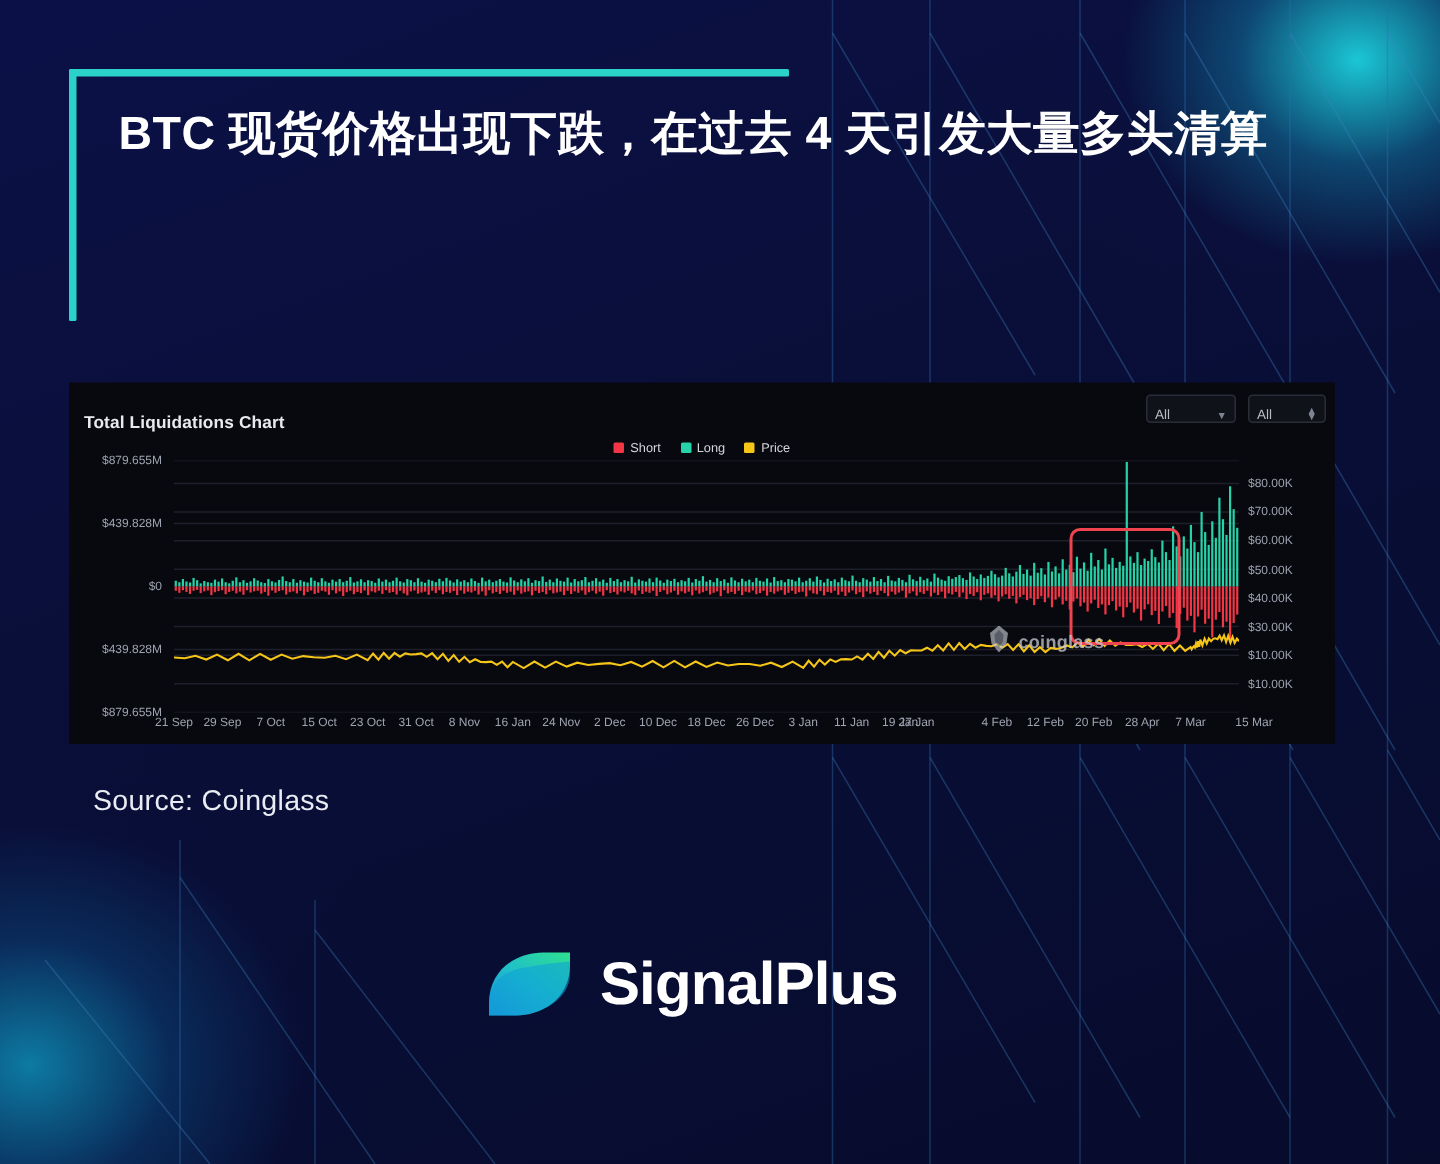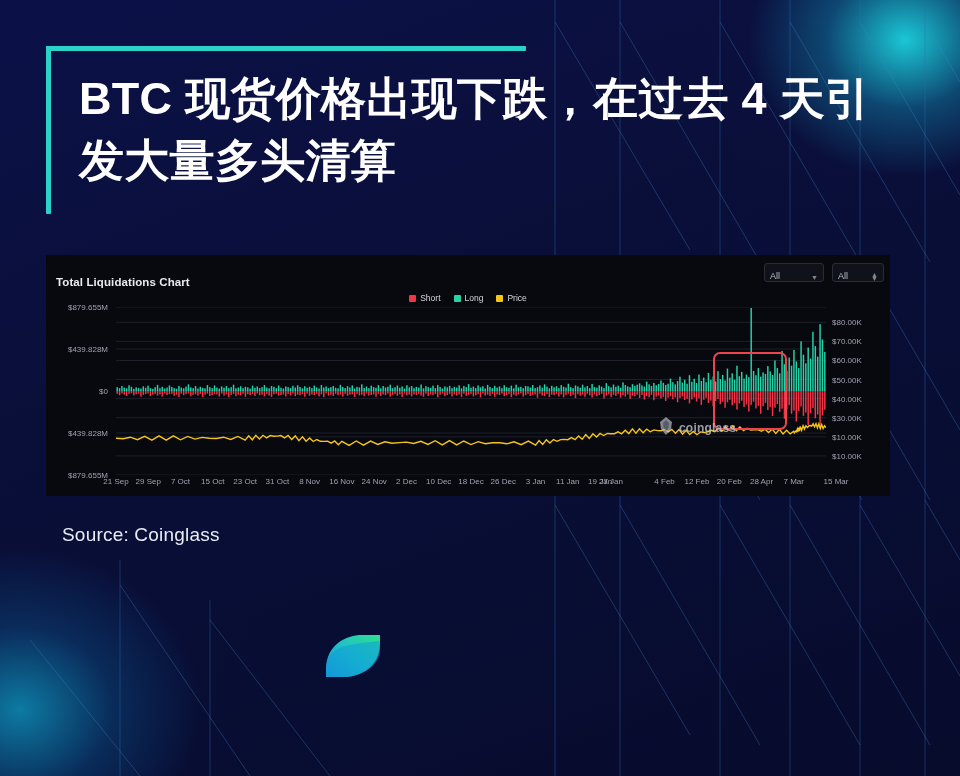--- a/index.html
+++ b/index.html
@@ -27,21 +27,21 @@
     position:absolute; left:0; top:0; width:480px; height:5px;
     background:#2ad2c9; border-radius:1px;
   }
   .accent-left {
     position:absolute; left:0; top:0; width:5px; height:168px;
     background:#2ad2c9; border-radius:1px;
   }
   #headline {
     position:absolute; left:33px; top:22px; width:826px;
     color:#ffffff;
-    font-size:45px;
+    font-size:31px;
     font-weight:bold;
     line-height:1.38;
     letter-spacing:0.3px;
   }
 
   
   #chart-panel {
     position:absolute; left:46px; top:255px; width:844px; height:241px;
     background:#08090f;
     overflow:hidden;
@@ -829,21 +829,21 @@
       <div class="ytick right" style="top:200.9090909090909px">$10.00K</div>
     </div>
   <div id="xaxis">
       <div class="xtick" style="left:0.0px">21 Sep</div>
       <div class="xtick" style="left:32.3px">29 Sep</div>
       <div class="xtick" style="left:64.5px">7 Oct</div>
       <div class="xtick" style="left:96.8px">15 Oct</div>
       <div class="xtick" style="left:129.1px">23 Oct</div>
       <div class="xtick" style="left:161.4px">31 Oct</div>
       <div class="xtick" style="left:193.6px">8 Nov</div>
-      <div class="xtick" style="left:225.9px">16 Nov</div>
+      <div class="xtick" style="left:225.9px">16 Jan</div>
       <div class="xtick" style="left:258.2px">24 Nov</div>
       <div class="xtick" style="left:290.5px">2 Dec</div>
       <div class="xtick" style="left:322.7px">10 Dec</div>
       <div class="xtick" style="left:355.0px">18 Dec</div>
       <div class="xtick" style="left:387.3px">26 Dec</div>
       <div class="xtick" style="left:419.5px">3 Jan</div>
       <div class="xtick" style="left:451.8px">11 Jan</div>
       <div class="xtick" style="left:484.1px">19 Jan</div>
       <div class="xtick" style="left:495px">27 Jan</div>
       <div class="xtick" style="left:548.6px">4 Feb</div>
@@ -870,13 +870,14 @@
     <defs>
       <linearGradient id="lg1" x1="0" y1="1" x2="1" y2="0">
         <stop offset="0%" stop-color="#1e90d8"></stop>
         <stop offset="50%" stop-color="#1fc0c8"></stop>
         <stop offset="100%" stop-color="#2fe08f"></stop>
       </linearGradient>
     </defs>
     <path d="M4 44 C4 20 24 10 40 10 L58 10 L58 18 C58 42 38 52 22 52 L4 52 Z" fill="url(#lg1)"></path>
     <path d="M4 44 C4 30 14 22 28 20 C44 17 58 16 58 16 L58 24 C58 40 42 50 24 52 L4 52 Z" fill="#0d9fd8" opacity="0.55"></path>
   </svg>
+  <span id="logo-text">SignalPlus</span>
 </div>
 
 </body></html>

